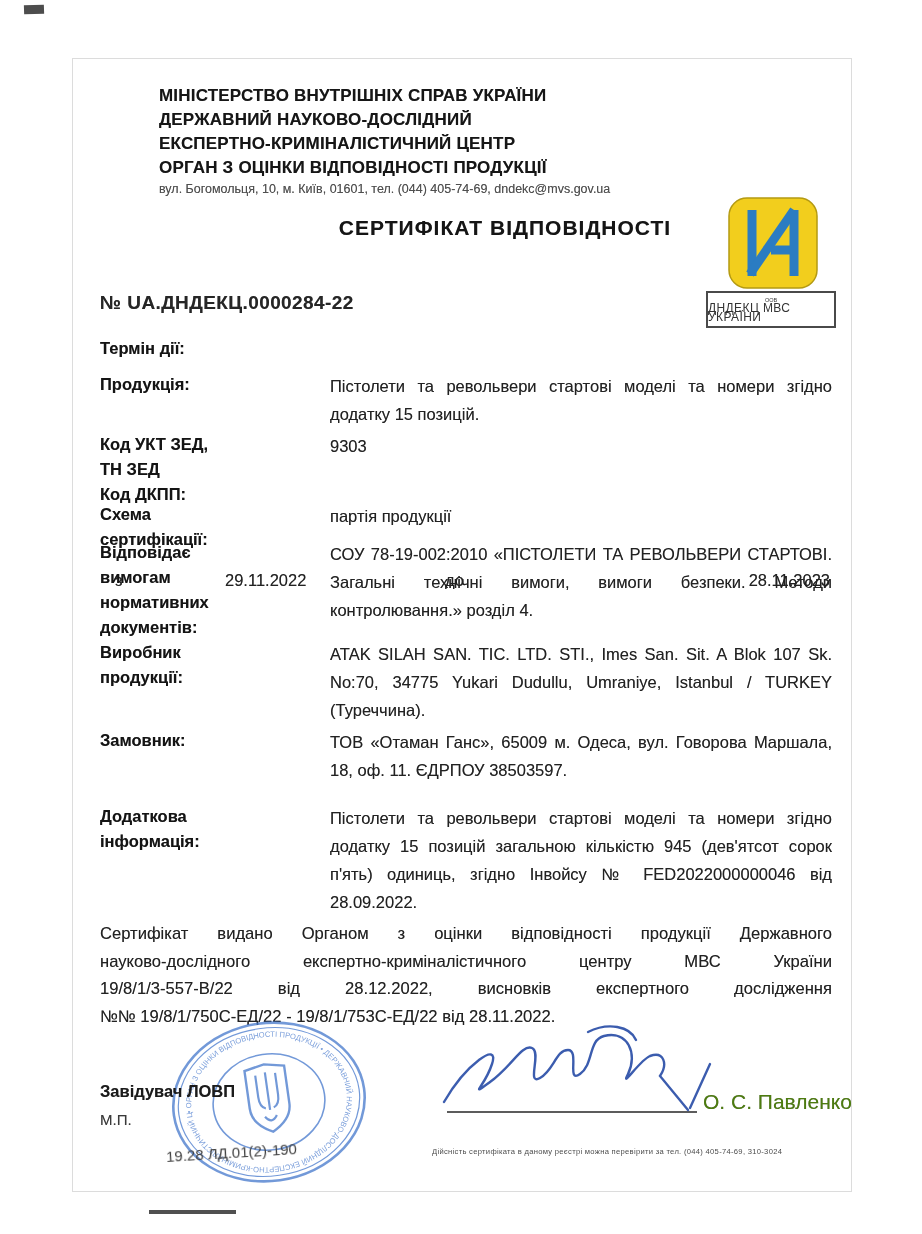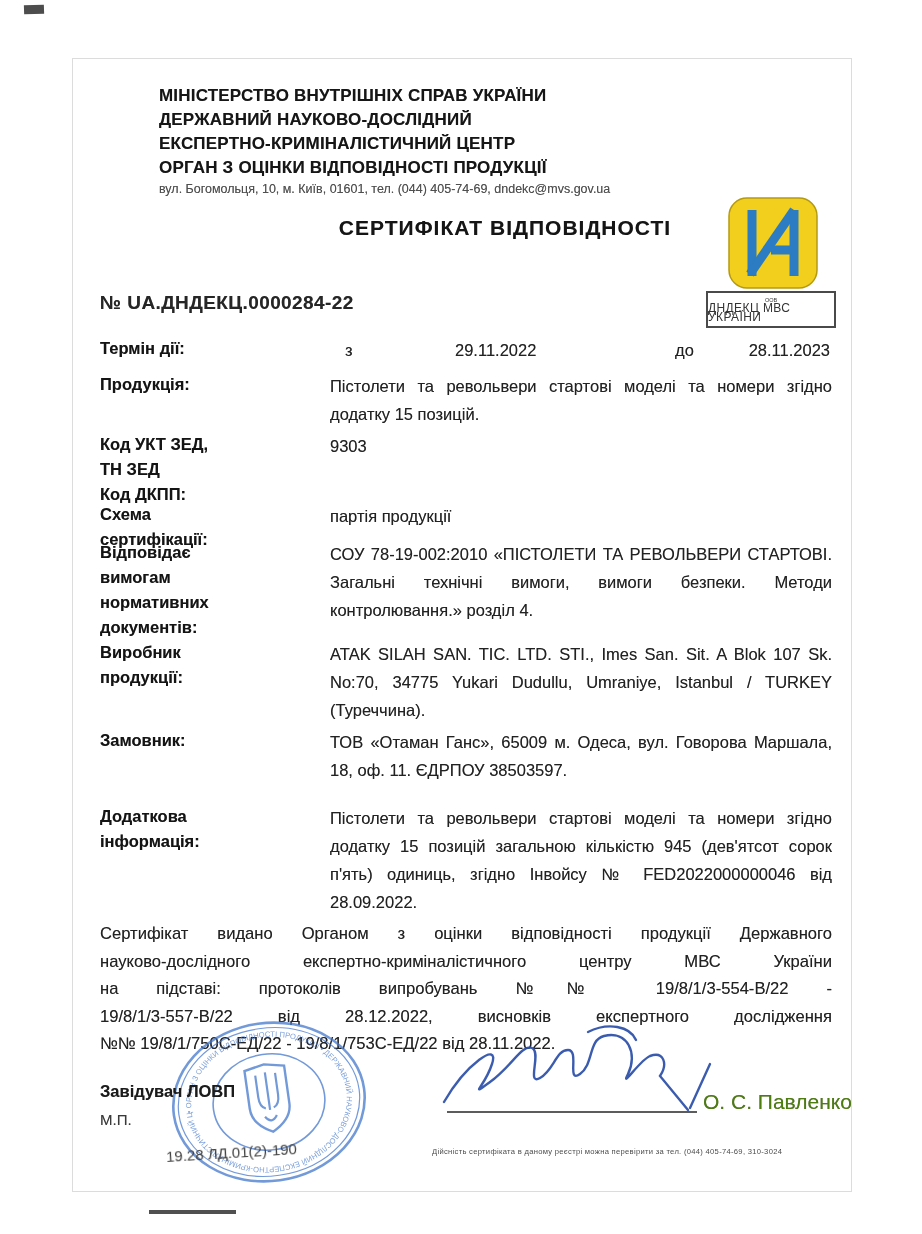--- a/index.html
+++ b/index.html
@@ -78,21 +78,21 @@
       </g>
     </svg>
   </div>
   <div class="accred-box">
     <div class="accred-l1">ООВ</div>
     <div class="accred-l2">ДНДЕКЦ МВС УКРАЇНИ</div>
   </div>
 
   <div class="cert-no soft">№ UA.ДНДЕКЦ.0000284-22</div>
 
-  <div class="row soft" style="top:336px;">
+  <div class="row soft" style="top:336px;flex-direction:column;">
     <div class="label">Термін дії:</div>
     <div class="value term-vals">
       <span class="tv-from">з</span>
       <span class="tv-fromdate">29.11.2022</span>
       <span class="tv-to">до</span>
       <span class="tv-todate">28.11.2023</span>
     </div>
   </div>
 
   <div class="row soft" style="top:372px;">
@@ -128,21 +128,20 @@
   </div>
   <div class="row soft" style="top:804px;">
     <div class="label">Додаткова
 інформація:</div>
     <div class="value">Пістолети та револьвери стартові моделі та номери згідно додатку 15 позицій загальною кількістю 945 (дев'ятсот сорок п'ять) одиниць, згідно Інвойсу № FED2022000000046 від 28.09.2022.</div>
   </div>
 
   <div class="issue soft">
     <div class="para-line">Сертифікат видано Органом з оцінки відповідності продукції Державного</div>
     <div class="para-line">науково-дослідного експертно-криміналістичного центру МВС України</div>
-    <div class="para-line">на підставі: протоколів випробувань №№ 19/8/1/3-554-В/22 -</div>
     <div class="para-line">19/8/1/3-557-В/22 від 28.12.2022, висновків експертного дослідження</div>
     <div class="para-line last">№№ 19/8/1/750С-ЕД/22 - 19/8/1/753С-ЕД/22 від 28.11.2022.</div>
   </div>
 
   <div class="stamp">
     <svg width="218" height="172" viewBox="0 0 218 172" xmlns="http://www.w3.org/2000/svg">
       <defs>
         <path id="ringpath" d="M 103,82 m -78,0 a 78,65 0 1,1 156,0 a 78,65 0 1,1 -156,0"></path>
       </defs>
       <g transform="rotate(-8 103 82)" stroke="#4477cc" fill="none" opacity="0.85">

